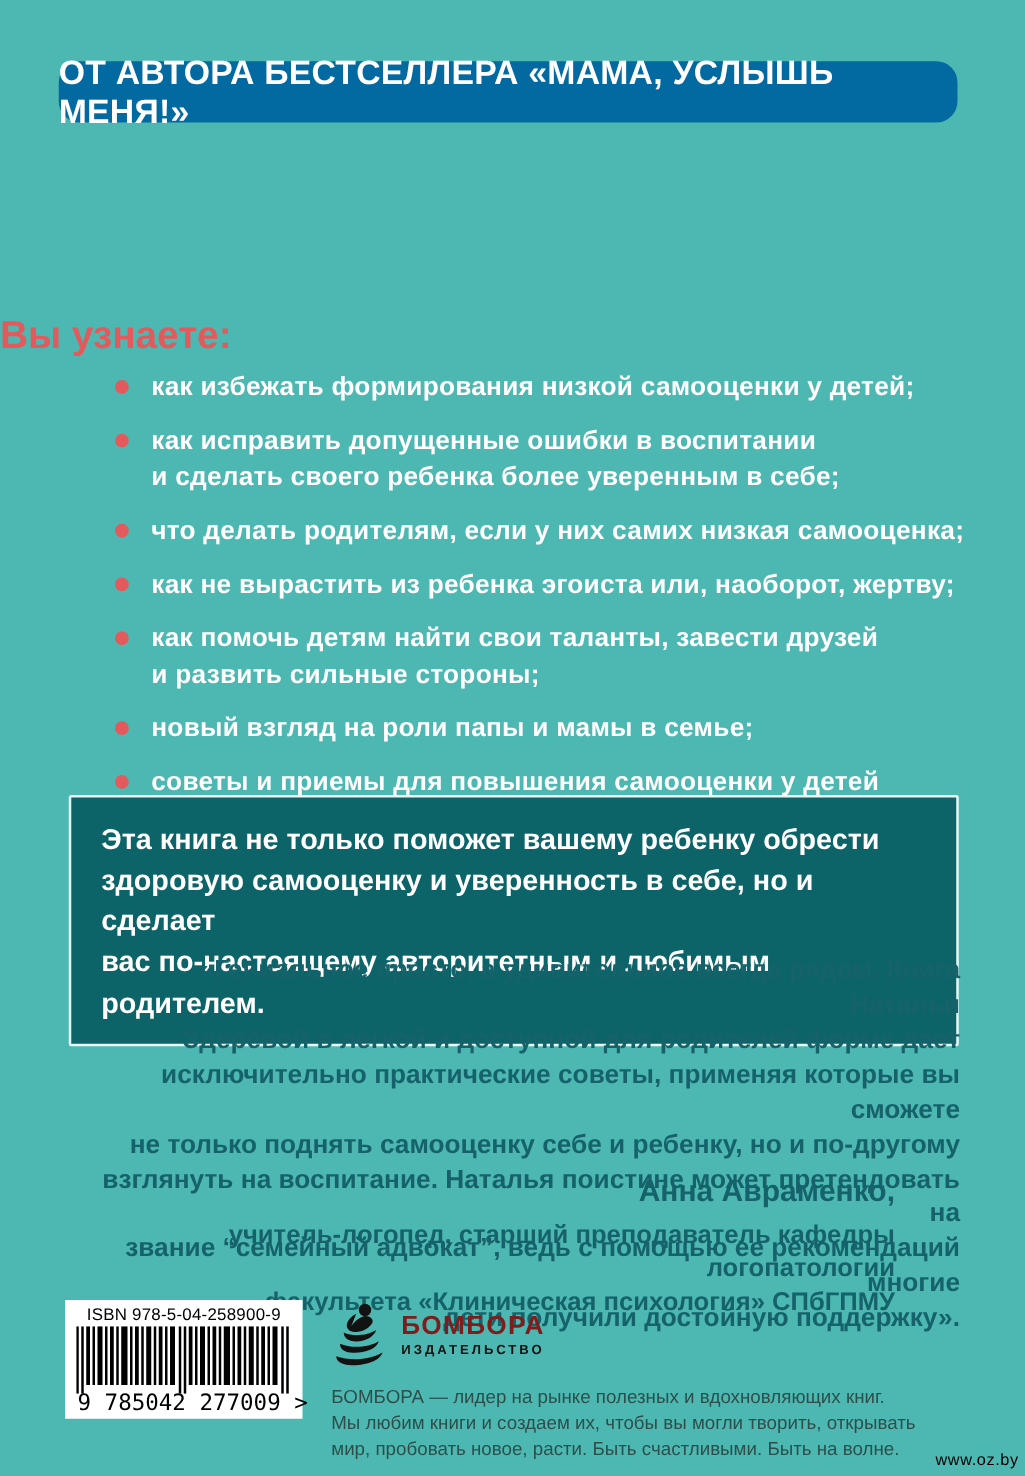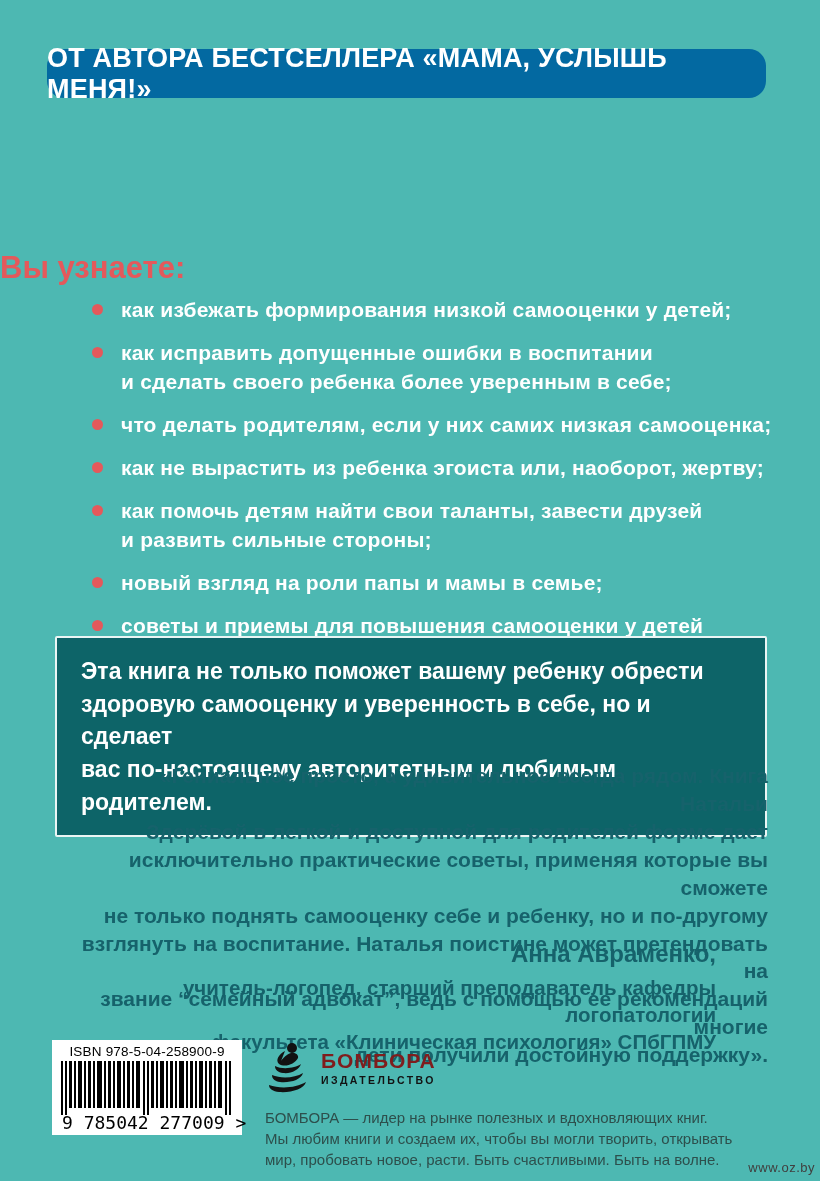--- a/index.html
+++ b/index.html
@@ -75,21 +75,21 @@
   .publisher{position:absolute;left:265px;top:1042px;width:470px;}
   .logo-row{display:flex;align-items:center;gap:10px;}
   .logo-icon{flex:0 0 auto;}
   .logo-name{font-size:21px;font-weight:800;color:#7f1d1d;letter-spacing:1px;line-height:1;}
   .logo-sub{font-size:10.5px;font-weight:700;color:#121212;letter-spacing:2.4px;margin-top:3px;}
   .pub-desc{
     margin:13px 0 0 0;font-size:15px;line-height:1.4;color:#2d4f4c;
     font-weight:500;white-space:pre-line;
   }
   .watermark{
-    position:absolute;right:5px;bottom:6px;font-size:13px;color:#404040;
+    position:absolute;right:5px;bottom:6px;font-size:13px;color:#000000;
     letter-spacing:.5px;
   }
 </style>
 </head>
 <body>
 
 <div class="page">
 
   <div class="banner">ОТ АВТОРА БЕСТСЕЛЛЕРА «МАМА, УСЛЫШЬ МЕНЯ!»</div>
 

